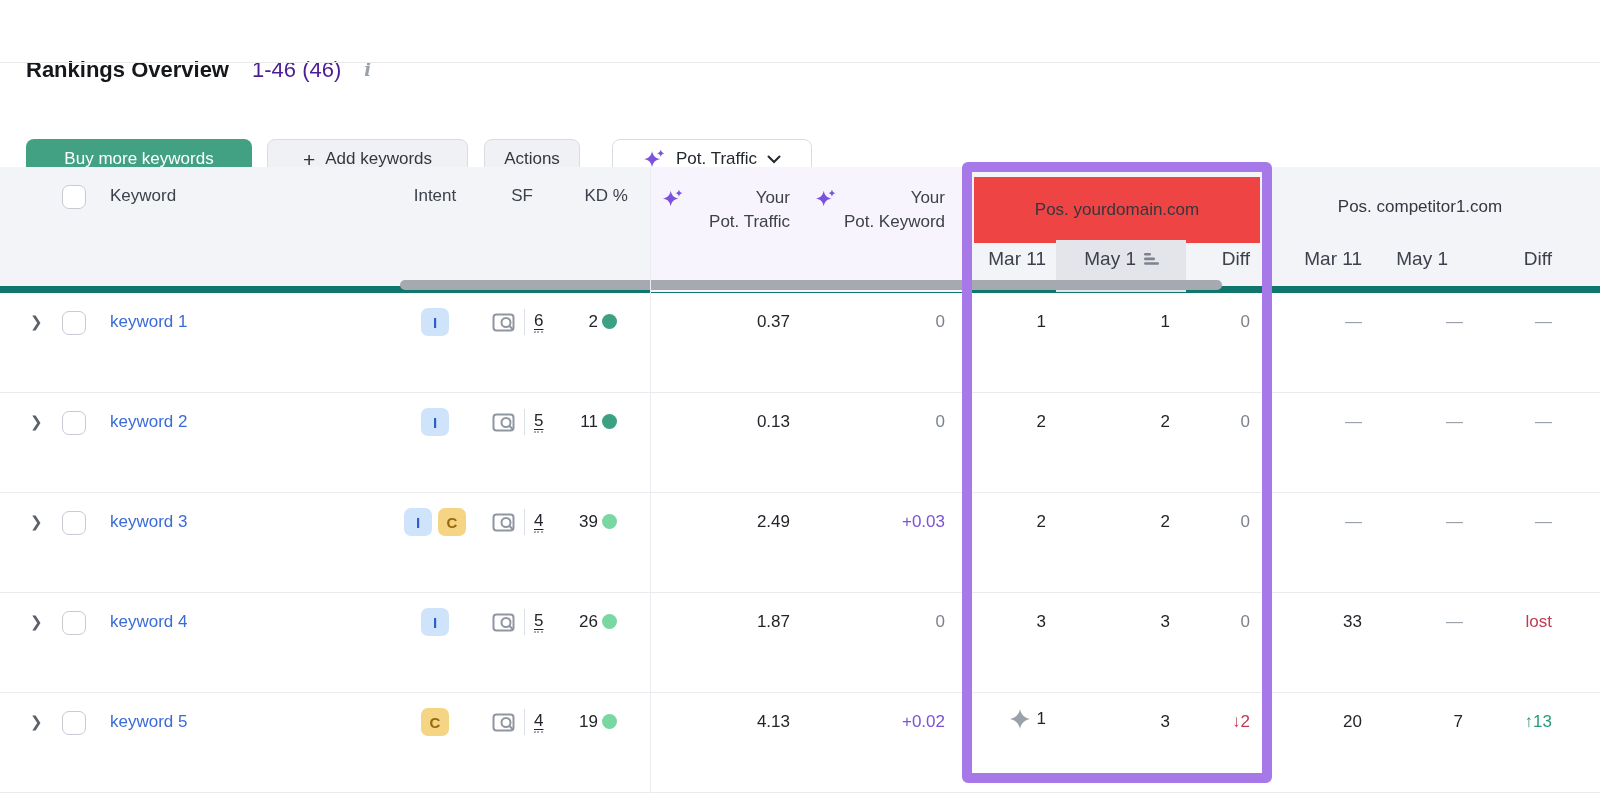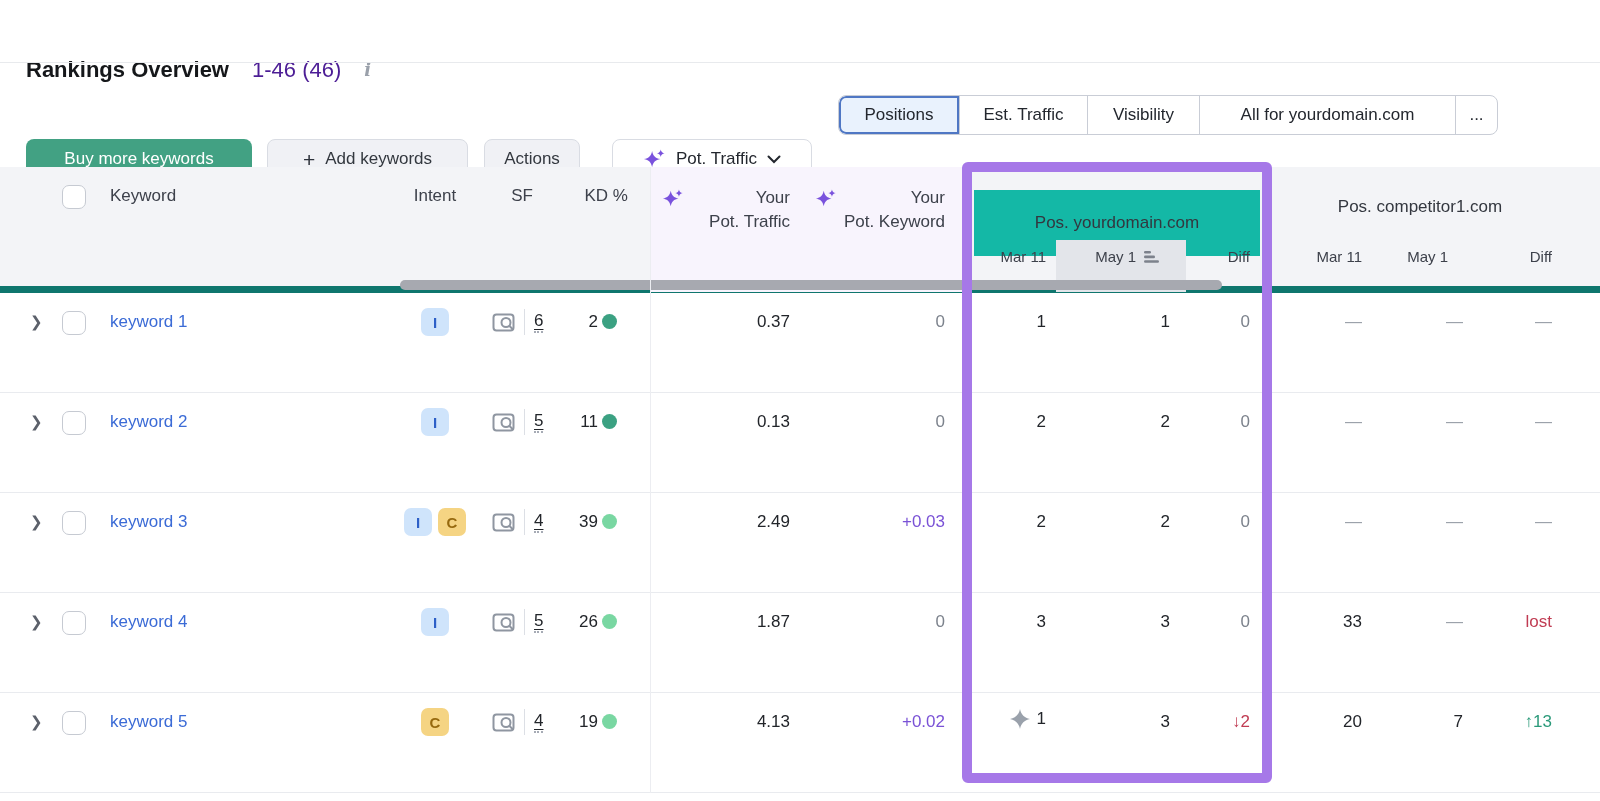--- a/index.html
+++ b/index.html
@@ -41,26 +41,26 @@
   .hlabel{position:absolute;top:19px;font-size:17px;color:#3d414b;white-space:nowrap;}
   .h-keyword{left:110px;}
   .h-intent{left:400px;width:70px;text-align:center;}
   .h-sf{left:492px;width:60px;text-align:center;}
   .h-kd{right:972px;text-align:right;}
   .h-two-line{line-height:24px;text-align:right;}
   .h-pt{right:810px;}
   .h-pg{right:655px;}
   .hsparkle{position:absolute;top:21px;width:22px;height:22px;}
   .hsparkle.s1{left:662px;} .hsparkle.s2{left:815px;}
-  .group-band{position:absolute;left:974px;top:23px;width:286px;height:66px;background:#14b8a6;
+  .group-band{position:absolute;left:974px;top:10px;width:286px;height:66px;background:#ef4444;
               display:flex;align-items:center;justify-content:center;font-size:17px;color:#33373f;z-index:1;}
   .may-band{position:absolute;left:1056px;top:73px;width:130px;height:52px;background:#e3e5ea;z-index:1;}
   .comp-band{position:absolute;left:1315px;top:7px;width:210px;height:66px;display:flex;align-items:center;
              justify-content:center;font-size:17px;color:#33373f;}
-  .sub{position:absolute;top:81px;font-size:15px;color:#3d414b;white-space:nowrap;z-index:2;}
+  .sub{position:absolute;top:81px;font-size:19px;color:#3d414b;white-space:nowrap;z-index:2;}
   .sub-ymar{right:554px;} .sub-ydiff{right:350px;}
   .sub-ymay{right:440px;display:flex;align-items:center;gap:8px;}
   .sub-cmar{right:238px;} .sub-cmay{right:152px;} .sub-cdiff{right:48px;}
   .scrollbar{position:absolute;left:400px;top:113px;width:822px;height:10px;border-radius:6px;
              background:#a7a9b0;z-index:3;cursor:grab;}
 
   
   .row{position:absolute;left:0;width:1600px;height:100px;background:#fff;
        border-bottom:1px solid #e9ebef;box-sizing:border-box;}
   .expander{position:absolute;left:30px;top:20px;font-size:15px;color:#5c616b;cursor:pointer;}
@@ -132,27 +132,20 @@
   <div class="btn btn-metric">
     <svg width="23" height="23" viewBox="0 0 24 24" fill="#7a52dd">
         <use href="#sparkle"></use>
       </svg>
     <span>Pot. Traffic</span>
     <svg width="14" height="9" viewBox="0 0 14 9" fill="none" stroke="#23272e" stroke-width="2" stroke-linecap="round">
         <path d="M1.5 1.5 L7 7 L12.5 1.5"></path>
       </svg>
   </div>
 
-  <div class="tab-group">
-    <div class="tab selected" style="width:120px">Positions</div>
-    <div class="tab" style="width:128px">Est. Traffic</div>
-    <div class="tab" style="width:112px">Visibility</div>
-    <div class="tab" style="width:256px">All for yourdomain.com</div>
-    <div class="tab" style="flex:1">...</div>
-  </div>
 
   <div class="thead">
     <div class="pot-tint"></div>
     <div class="cb"></div>
     <div class="hlabel h-keyword">Keyword</div>
     <div class="hlabel h-intent">Intent</div>
     <div class="hlabel h-sf">SF</div>
     <div class="hlabel h-kd">KD %</div>
 
     <svg class="hsparkle s1" viewBox="0 0 24 24" fill="#7a52dd">

